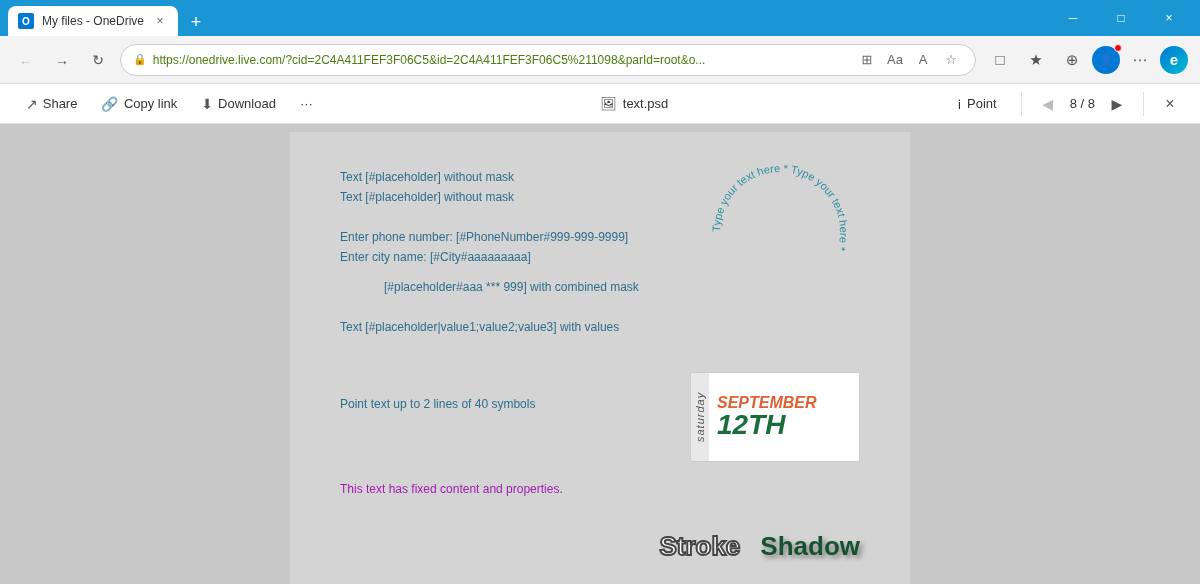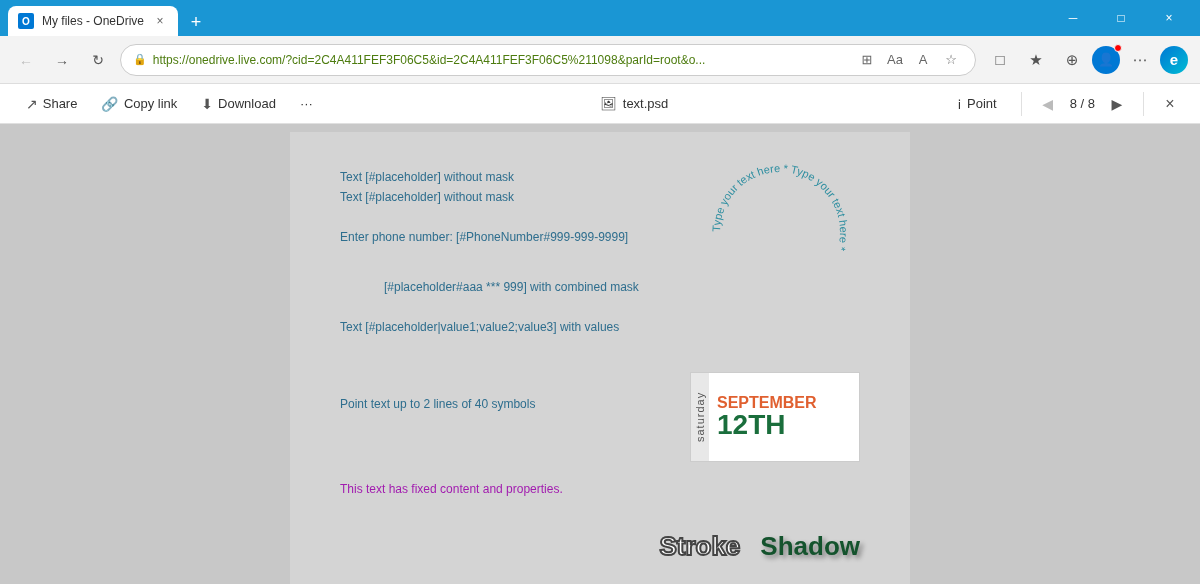--- a/index.html
+++ b/index.html
@@ -349,20 +349,21 @@
     .date-box {
       position: absolute;
       right: 50px;
       top: 240px;
       width: 170px;
       height: 90px;
       background: #fff;
       border: 1px solid #ccc;
       display: flex;
       overflow: hidden;
+      font-style: italic;
     }
     .date-saturday {
       writing-mode: vertical-rl;
       transform: rotate(180deg);
       background: #e8e8e8;
       font-size: 11px;
       color: #555;
       padding: 4px 3px;
       display: flex;
       align-items: center;
@@ -503,20 +504,21 @@
 <div class="content-area">
   <div class="psd-canvas">
 
     <div class="psd-text-left">
       <div>Text [#placeholder] without mask</div>
       <div>Text [#placeholder] without mask</div>
     </div>
 
     <div class="psd-phone">
       <div>Enter phone number: [#PhoneNumber#999-999-9999]</div>
+      <div>Enter city name: [#City#aaaaaaaaa]</div>
     </div>
 
     <div class="psd-combined">
       <div>[#placeholder#aaa *** 999] with combined mask</div>
     </div>
 
     <div class="psd-values">
       <div>Text [#placeholder|value1;value2;value3] with values</div>
     </div>
 

